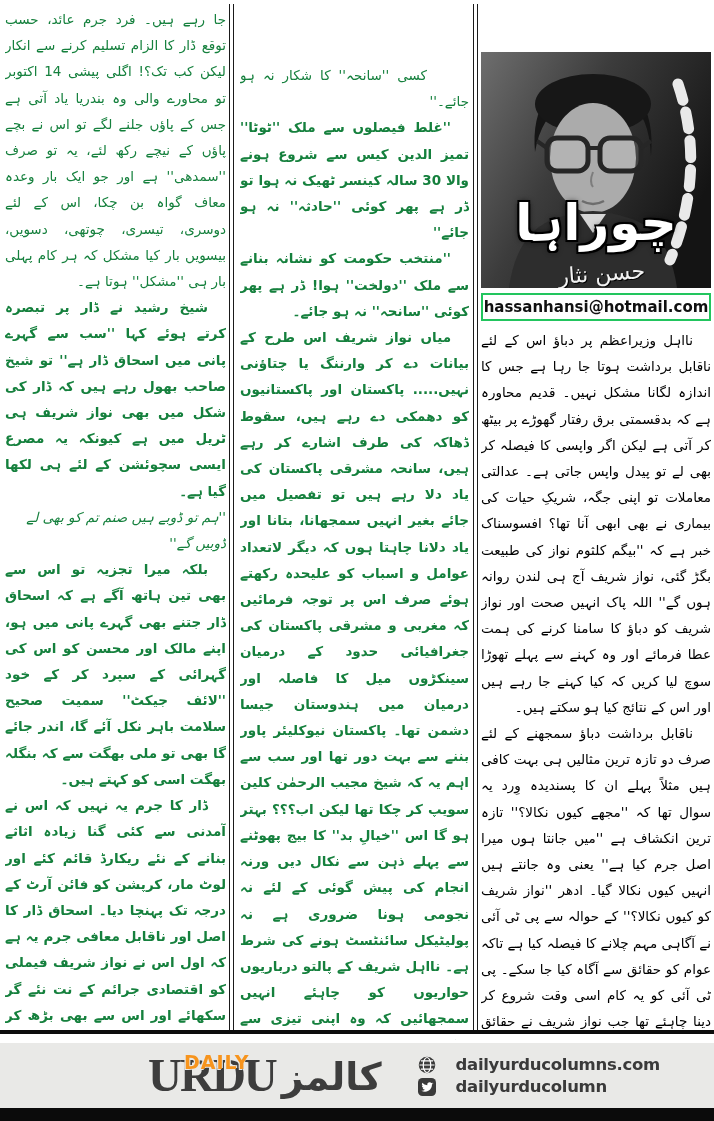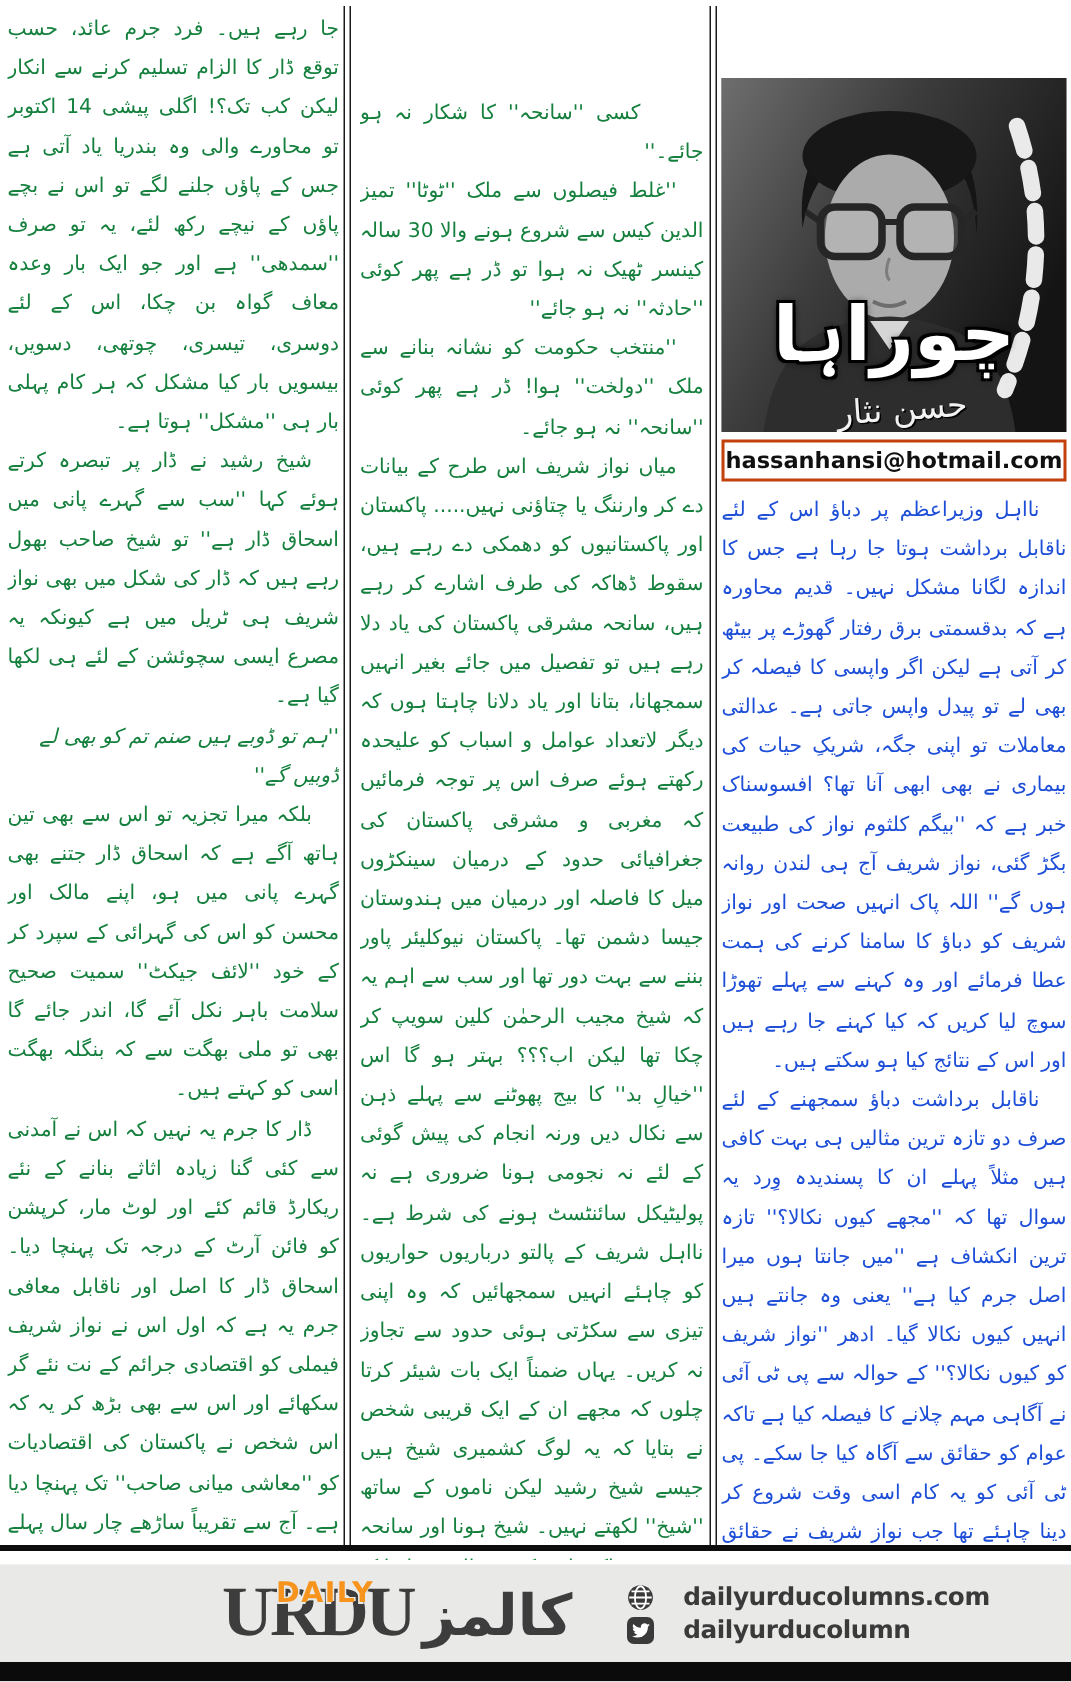--- a/index.html
+++ b/index.html
@@ -15,38 +15,38 @@
   .vrule{position:absolute;top:4px;height:1027px;width:3px;
          border-left:1px solid #1a1a1a;border-right:1px solid #1a1a1a;}
   .vrule.r1{left:229px}
   .vrule.r2{left:473px}
   .bottom-rule{position:absolute;left:0;top:1030px;width:714px;height:4px;background:#0d0d0d;}
 
   
   .col{position:absolute;color:#15803d;direction:rtl;text-align:justify;
        font-size:13.5px;line-height:26.2px;overflow:hidden;}
   .col p{margin:0;}
-  .col p.indent{text-indent:18px;}
+  .col p.indent{text-indent:18px;font-weight:bold;}
   .col p.indent-lg{text-indent:42px;}
   .col p.verse{text-align:right;text-indent:0;font-style:italic;}
   .col-left{left:5px;top:6px;width:221px;height:1022px;}
   .col-mid{left:240px;top:62px;width:229px;height:978px;}
 
   
   .right-stack{position:absolute;left:481px;top:52px;width:230px;height:878px;}
   .photo{position:relative;width:230px;height:236px;background:#333;overflow:hidden;}
   .photo svg{display:block;}
   .chauraha{position:absolute;left:0;right:0;bottom:36px;text-align:center;direction:rtl;
             font-size:50px;font-weight:bold;color:#fff;letter-spacing:2px;
             text-shadow:2px 2px 0 #000,-2px -2px 0 #000,2px -2px 0 #000,-2px 2px 0 #000,0 0 6px #000;}
   .signature{position:absolute;right:66px;bottom:2px;font-size:22px;color:#f3f3f3;direction:rtl;
              transform:rotate(-4deg);text-shadow:1px 1px 0 #000;}
-  .email-box{margin-top:5px;border:2px solid #c2410c;background:#fff;text-align:center;
+  .email-box{margin-top:5px;border:2px solid #22c55e;background:#fff;text-align:center;
              font-weight:bold;font-size:15px;line-height:24px;color:#101010;}
-  .col-right-text{margin-top:6px;direction:rtl;text-align:justify;color:#1d4ed8;
+  .col-right-text{margin-top:6px;direction:rtl;text-align:justify;color:#000000;
                   font-size:13.5px;line-height:26.2px;height:702px;overflow:hidden;}
   .col-right-text p{margin:0;}
   .col-right-text p.indent{text-indent:18px;}
 
   
   .footer{position:absolute;left:0;top:1043px;width:714px;height:65px;background:#e9e9e7;
           display:flex;align-items:center;}
   .brand{position:relative;margin-left:148px;display:flex;align-items:flex-end;}
   .brand-urdu{font-family:"Liberation Serif",serif;font-size:47px;font-weight:bold;
               color:#3d3d3d;letter-spacing:-2px;line-height:0.95;}

